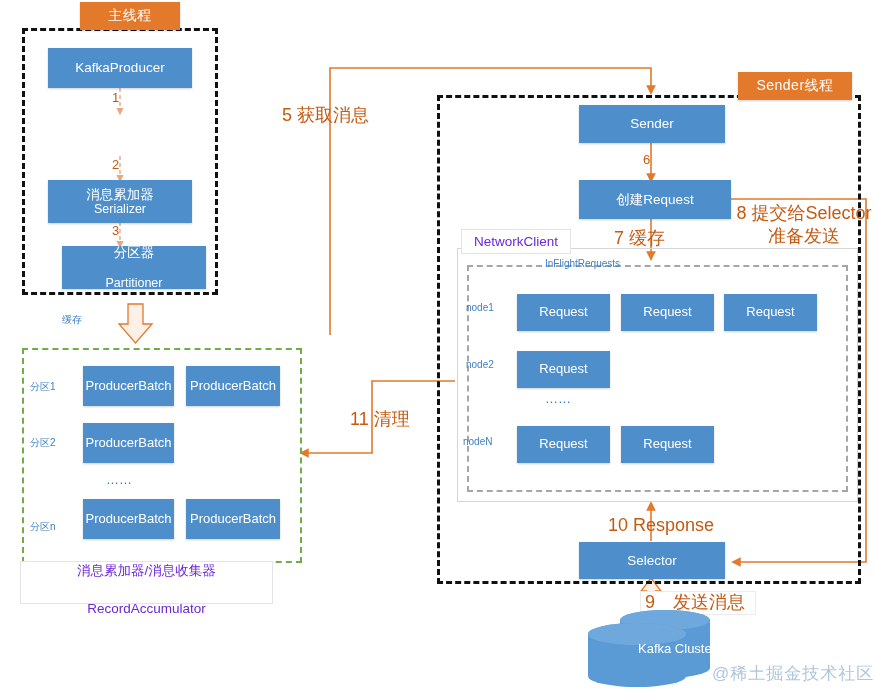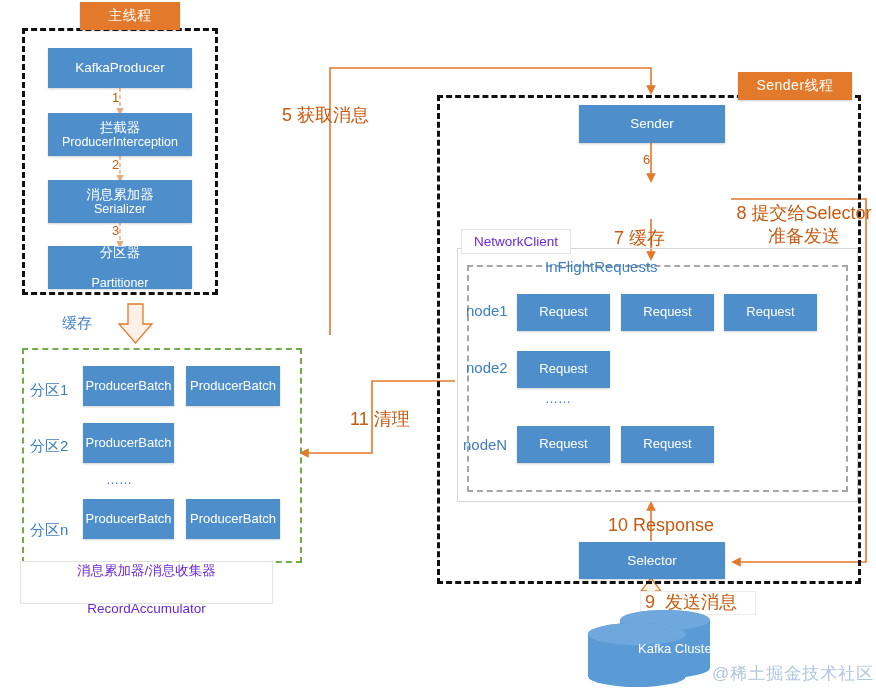--- a/index.html
+++ b/index.html
@@ -57,21 +57,21 @@
     background:transparent;
   }
   .solidgray {
     border:1.5px solid #D6D6D6;
     background:transparent;
   }
 
   
   .lbl { position:absolute; white-space:pre; line-height:1.25; }
   .lbl-orange { color:#C55A11; font-size:18px; }
-  .lbl-blue   { color:#3E7FC1; font-size:15px; }
+  .lbl-blue   { color:#3E7FC1; font-size:10px; }
   .lbl-green  { color:#6d28d9; font-size:13.5px; }
   .lbl-num    { color:#C55A11; font-size:13px; }
 
   .whitechip {
     position:absolute;
     background:#ffffff;
     border:1px solid #E4E4E4;
     display:flex; flex-direction:column;
     align-items:center; justify-content:center;
     text-align:center;
@@ -127,31 +127,27 @@
   <div class="abs dashblack" style="left:22px; top:28px; width:196px; height:267px;"></div>
 
   <div class="abs orangetab" style="left:80px; top:2px; width:100px; height:28px;">
     <span>主线程</span>
   </div>
 
   <div class="abs bluebox" style="left:48px; top:48px; width:144px; height:40px;">
     <span class="l1">KafkaProducer</span>
   </div>
 
-  <div class="abs bluebox" style="left:48px; top:113px; width:144px; height:43px;">
-    <span class="l1">拦截器</span>
-    <span class="l2">ProducerInterception</span>
-  </div>
 
   <div class="abs bluebox" style="left:48px; top:180px; width:144px; height:43px;">
     <span class="l1">消息累加器</span>
     <span class="l2">Serializer</span>
   </div>
 
-  <div class="abs bluebox" style="left:48px; top:246px; width:144px; height:43px;gap:16px;">
+  <div class="abs bluebox" style="left:62px; top:246px; width:144px; height:43px;gap:16px;">
     <span class="l1">分区器</span>
     <span class="l2">Partitioner</span>
   </div>
 
   <span class="lbl lbl-num" style="left:112px; top:90px;">1</span>
   <span class="lbl lbl-num" style="left:112px; top:157px;">2</span>
   <span class="lbl lbl-num" style="left:112px; top:223px;">3</span>
 
   <span class="lbl lbl-blue" style="left:62px; top:314px;">缓存</span>
 
@@ -193,20 +189,23 @@
   <div class="abs orangetab" style="left:738px; top:72px; width:114px; height:28px;">
     <span>Sender线程</span>
   </div>
 
   <div class="abs bluebox" style="left:579px; top:105px; width:146px; height:38px;">
     <span class="l1">Sender</span>
   </div>
 
   <span class="lbl lbl-num" style="left:643px; top:152px;">6</span>
 
+  <div class="abs bluebox" style="left:579px; top:180px; width:152px; height:39px;">
+    <span class="l1">创建Request</span>
+  </div>
 
   <span class="lbl lbl-orange" style="left:614px; top:227px;">7 缓存</span>
 
   <div class="whitechip" style="left:735px; top:203px; width:138px; height:44px; border:none; background:transparent;">
     <span class="lbl-orange" style="position:static;">8 提交给Selector</span>
     <span class="lbl-orange" style="position:static;">准备发送</span>
   </div>
 
   <div class="abs solidgray" style="left:457px; top:248px; width:401px; height:254px;"></div>
   <div class="whitechip" style="left:461px; top:229px; width:110px; height:25px;">
@@ -243,21 +242,21 @@
   </div>
 
   <span class="lbl lbl-orange" style="left:608px; top:514px;">10 Response</span>
 
   <div class="abs bluebox" style="left:579px; top:542px; width:146px; height:37px;">
     <span class="l1">Selector</span>
   </div>
 
   <div class="whitechip" style="left:640px; top:591px; width:116px; height:24px; border:1px solid #ECECEC; flex-direction:row; justify-content:flex-start; padding-left:4px;">
     <span class="lbl-orange" style="position:static;">9</span>
-    <span class="lbl-orange" style="position:static; margin-left:10px;text-align:right;">发送消息</span>
+    <span class="lbl-orange" style="position:static; margin-left:18px;text-align:right;">发送消息</span>
   </div>
 
   <svg class="abs" style="left:580px; top:606px; width:170px; height:82px;" viewBox="0 0 170 82">
 
     <g>
       <path d="M40,14 a45,10 0 0 1 90,0 L130,62 a45,10 0 0 1 -90,0 Z" fill="#5B9BD5"></path>
       <ellipse cx="85" cy="14" rx="45" ry="10" fill="#6FA8DC"></ellipse>
     </g>
 
     <g>

